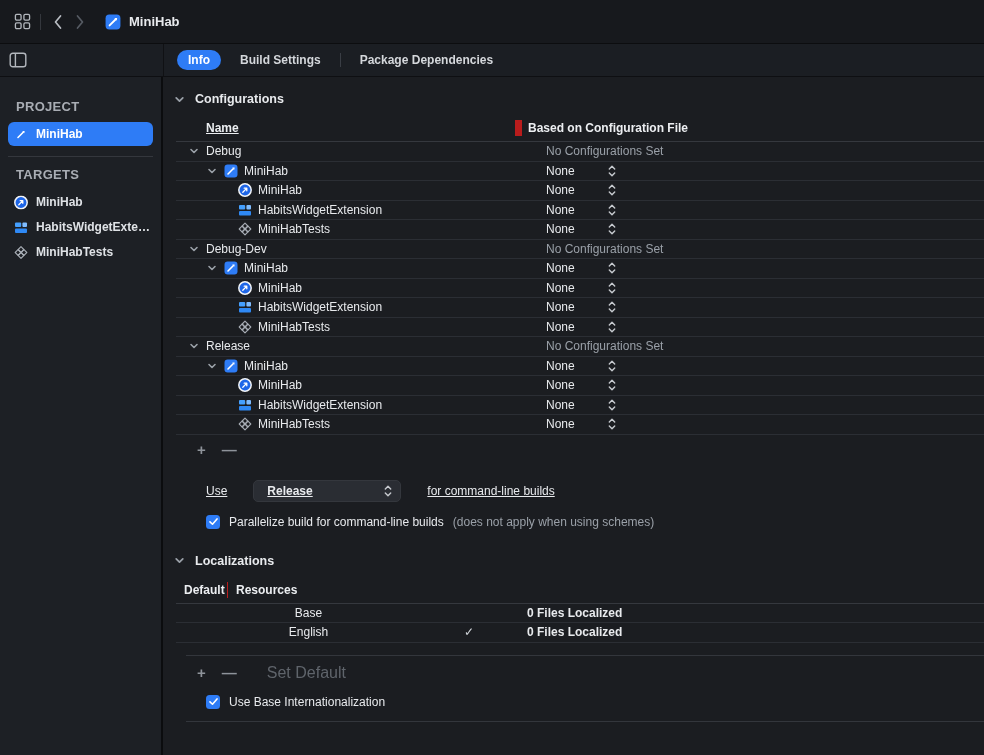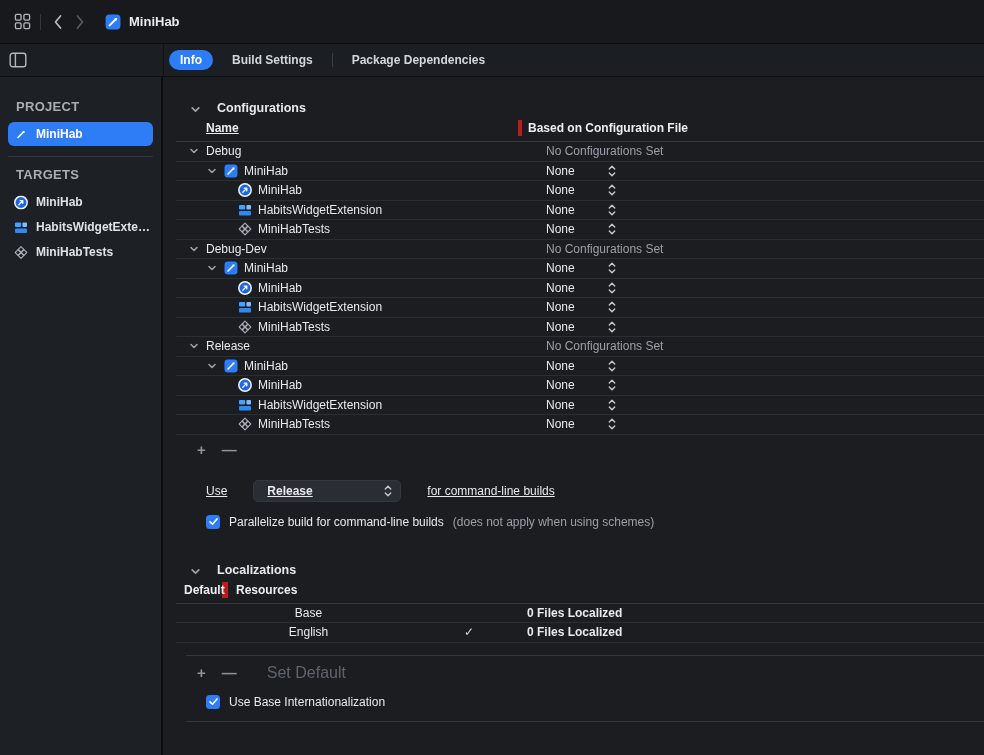--- a/index.html
+++ b/index.html
@@ -25,44 +25,44 @@
   .tb-icon{display:flex;align-items:center;justify-content:center;width:24px;height:24px;border-radius:5px;}
   .tb-divider{width:1px;height:16px;background:#34373d;margin:0 6px;}
   .nav-chev{width:22px;height:22px;display:flex;align-items:center;justify-content:center;}
   .proj-badge{margin-left:14px;margin-right:8px;display:flex;align-items:center;}
   .win-title{font-size:13px;font-weight:700;color:var(--text);}
   
   .tabbar{height:33px;flex:0 0 33px;background:var(--tabbar-bg);display:flex;align-items:center;
     position:relative;border-bottom:1px solid #0e0f12;}
   .panel-toggle{margin-left:6px;width:24px;height:24px;display:flex;align-items:center;justify-content:center;border-radius:5px;}
   .tabbar-vsep{position:absolute;left:163px;top:0;bottom:0;width:1px;background:#101114;}
-  .tabs{display:flex;align-items:center;gap:8px;margin-left:14px;position:absolute;left:155px;}
+  .tabs{display:flex;align-items:center;gap:8px;margin-left:14px;position:absolute;left:163px;}
   .tab{padding:3px 11px;border-radius:11px;font-weight:700;font-size:12px;color:#d4d7db;cursor:default;}
   .tab.active{background:var(--accent);color:#fff;}
   .tab-sep{width:1px;height:14px;background:#3a3e45;}
   
   .body{flex:1;display:flex;min-height:0;}
   .sidebar{width:163px;flex:0 0 163px;background:var(--sidebar-bg);border-right:2px solid #0b0c0e;
     padding-top:14px;}
   .side-hdr{font-size:13px;font-weight:700;letter-spacing:.3px;color:#a9adb4;margin:8px 0 8px 16px;}
   .side-item{display:flex;align-items:center;gap:8px;height:24px;margin:1px 8px;padding-left:6px;
     border-radius:6px;font-weight:600;color:#dfe2e6;}
   .side-item.selected{background:var(--accent);color:#fff;}
   .side-div{height:1px;background:#34373d;margin:10px 8px 10px 8px;}
   .side-item .lbl{white-space:nowrap;overflow:hidden;text-overflow:ellipsis;}
   
   .content{flex:1;background:var(--content-bg);overflow:hidden;padding-top:6px;}
-  .section-hdr{display:flex;align-items:flex-end;gap:16px;height:32px;padding-left:26px;}
+  .section-hdr{display:flex;align-items:center;gap:10px;height:32px;padding-left:10px;}
   .section-hdr .title{font-weight:700;font-size:12.5px;}
   .disc{display:flex;align-items:center;justify-content:center;width:12px;}
   
   .tbl{margin-left:13px;}
   .thead{display:flex;align-items:center;height:27px;border-bottom:1px solid var(--sep-strong);
     font-weight:700;color:#eceef1;}
-  .thead .c-name{width:346px;padding-left:30px;border-right:4px solid #b91c1c;height:16px;display:flex;align-items:center;text-decoration:underline;}
+  .thead .c-name{width:346px;padding-left:30px;border-right:7px solid #b91c1c;height:16px;display:flex;align-items:center;text-decoration:underline;}
   .thead .c-val{padding-left:6px;}
   .trow{display:flex;align-items:center;height:19.5px;border-bottom:1px solid var(--sep);gap:24px;}
   .trow .c-name{width:346px;display:flex;align-items:center;gap:6px;}
   .trow .c-val{display:flex;align-items:center;gap:14px;color:var(--text);}
   .trow .c-val .dimtext{color:var(--dim);}
   .ind-group{padding-left:12px;}
   .ind-lvl1{padding-left:30px;}
   .ind-lvl2{padding-left:62px;}
   .icon14{width:14px;height:14px;flex:0 0 14px;display:flex;}
   .stepper{display:flex;margin-left:18px;}
@@ -72,21 +72,21 @@
   .mini-btn{cursor:default;line-height:12px;}
   .use-row{display:flex;align-items:center;margin:21px 0 0 43px;gap:26px;text-decoration:underline;}
   .dropdown{width:148px;height:22px;background:#2a2d33;border:1px solid #34373d;border-radius:5px;
     display:flex;align-items:center;justify-content:space-between;padding:0 7px 0 13px;font-weight:600;}
   .check-row{display:flex;align-items:center;gap:9px;margin:13px 8px 0 43px;}
   .checkbox{width:14px;height:14px;border-radius:3.5px;background:var(--accent);display:flex;
     align-items:center;justify-content:center;flex:0 0 14px;}
   .note{color:var(--dim);}
   
   .thead .l-name{width:243px;padding-left:22px;border-right:1px solid #3a3d43;height:16px;display:flex;align-items:center;}
-  .thead .l-def{width:52px;padding-left:8px;border-right:6px solid #b91c1c;height:16px;display:flex;align-items:center;}
+  .thead .l-def{width:52px;padding-left:8px;border-right:1px solid #b91c1c;height:16px;display:flex;align-items:center;}
   .thead .l-res{padding-left:8px;}
   .trow .l-name{width:243px;padding-left:22px;text-align:center;}
   .trow .l-def{width:52px;display:flex;justify-content:center;color:#cfd3d8;}
   .trow .l-res{padding-left:8px;font-weight:bold;}
   .hr{height:1px;background:#33363c;margin-left:23px;}
   .setdef-bar{display:flex;align-items:center;gap:16px;margin:8px 0 0 34px;height:18px;
     color:#8e939a;font-size:15px;font-weight:700;}
   .setdef-label{font-size:16px;font-weight:400;color:#5f646b;margin-left:14px;} .gap12{height:12px;} .gap16{height:16px;}
   svg{display:block;}
 </style>

